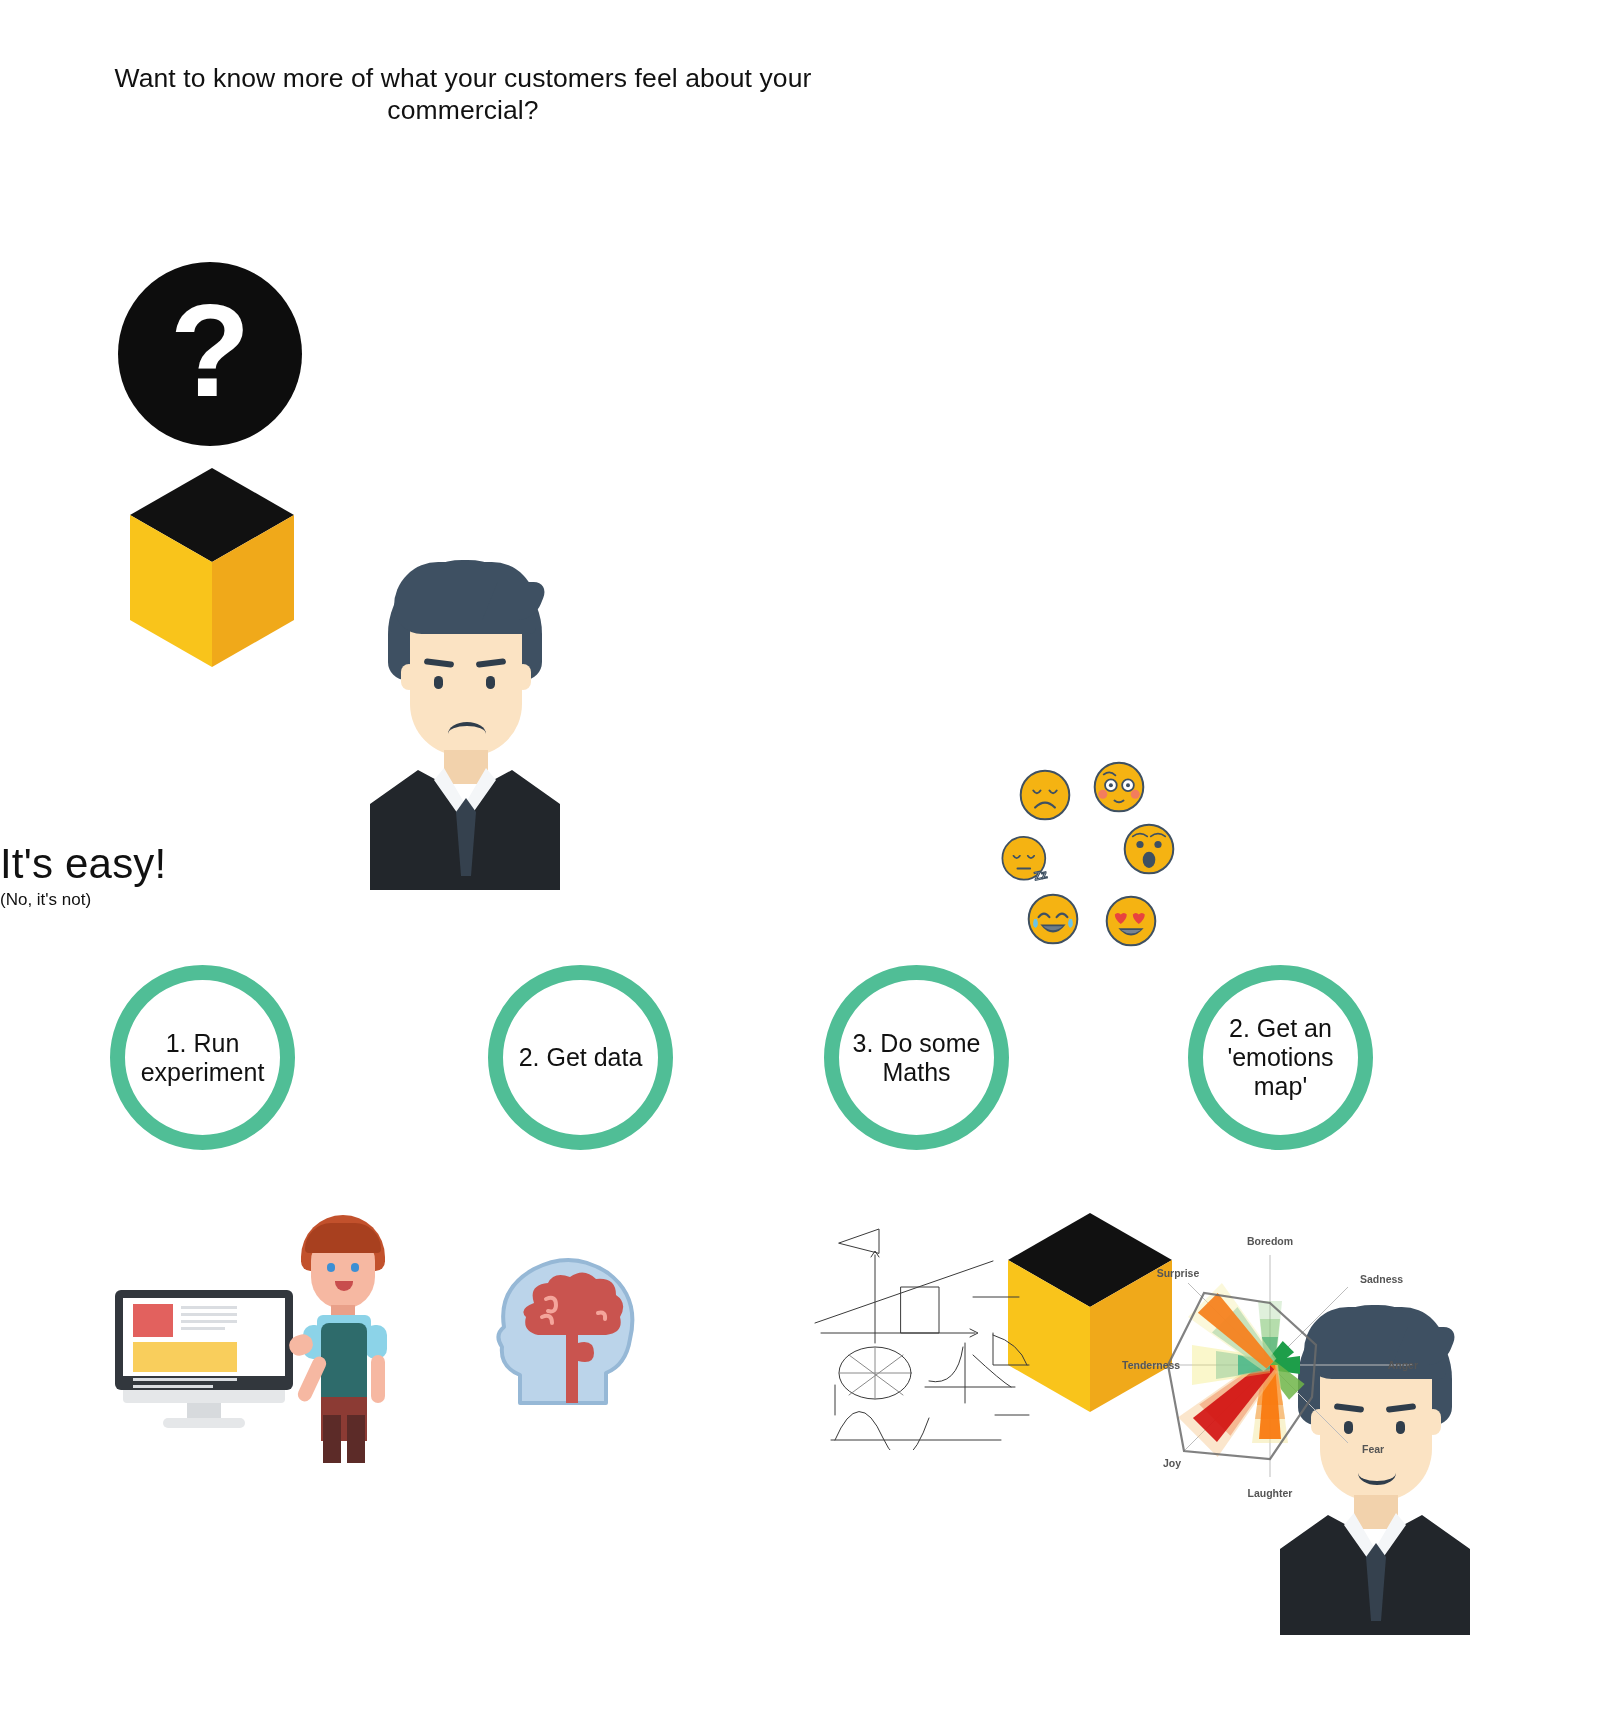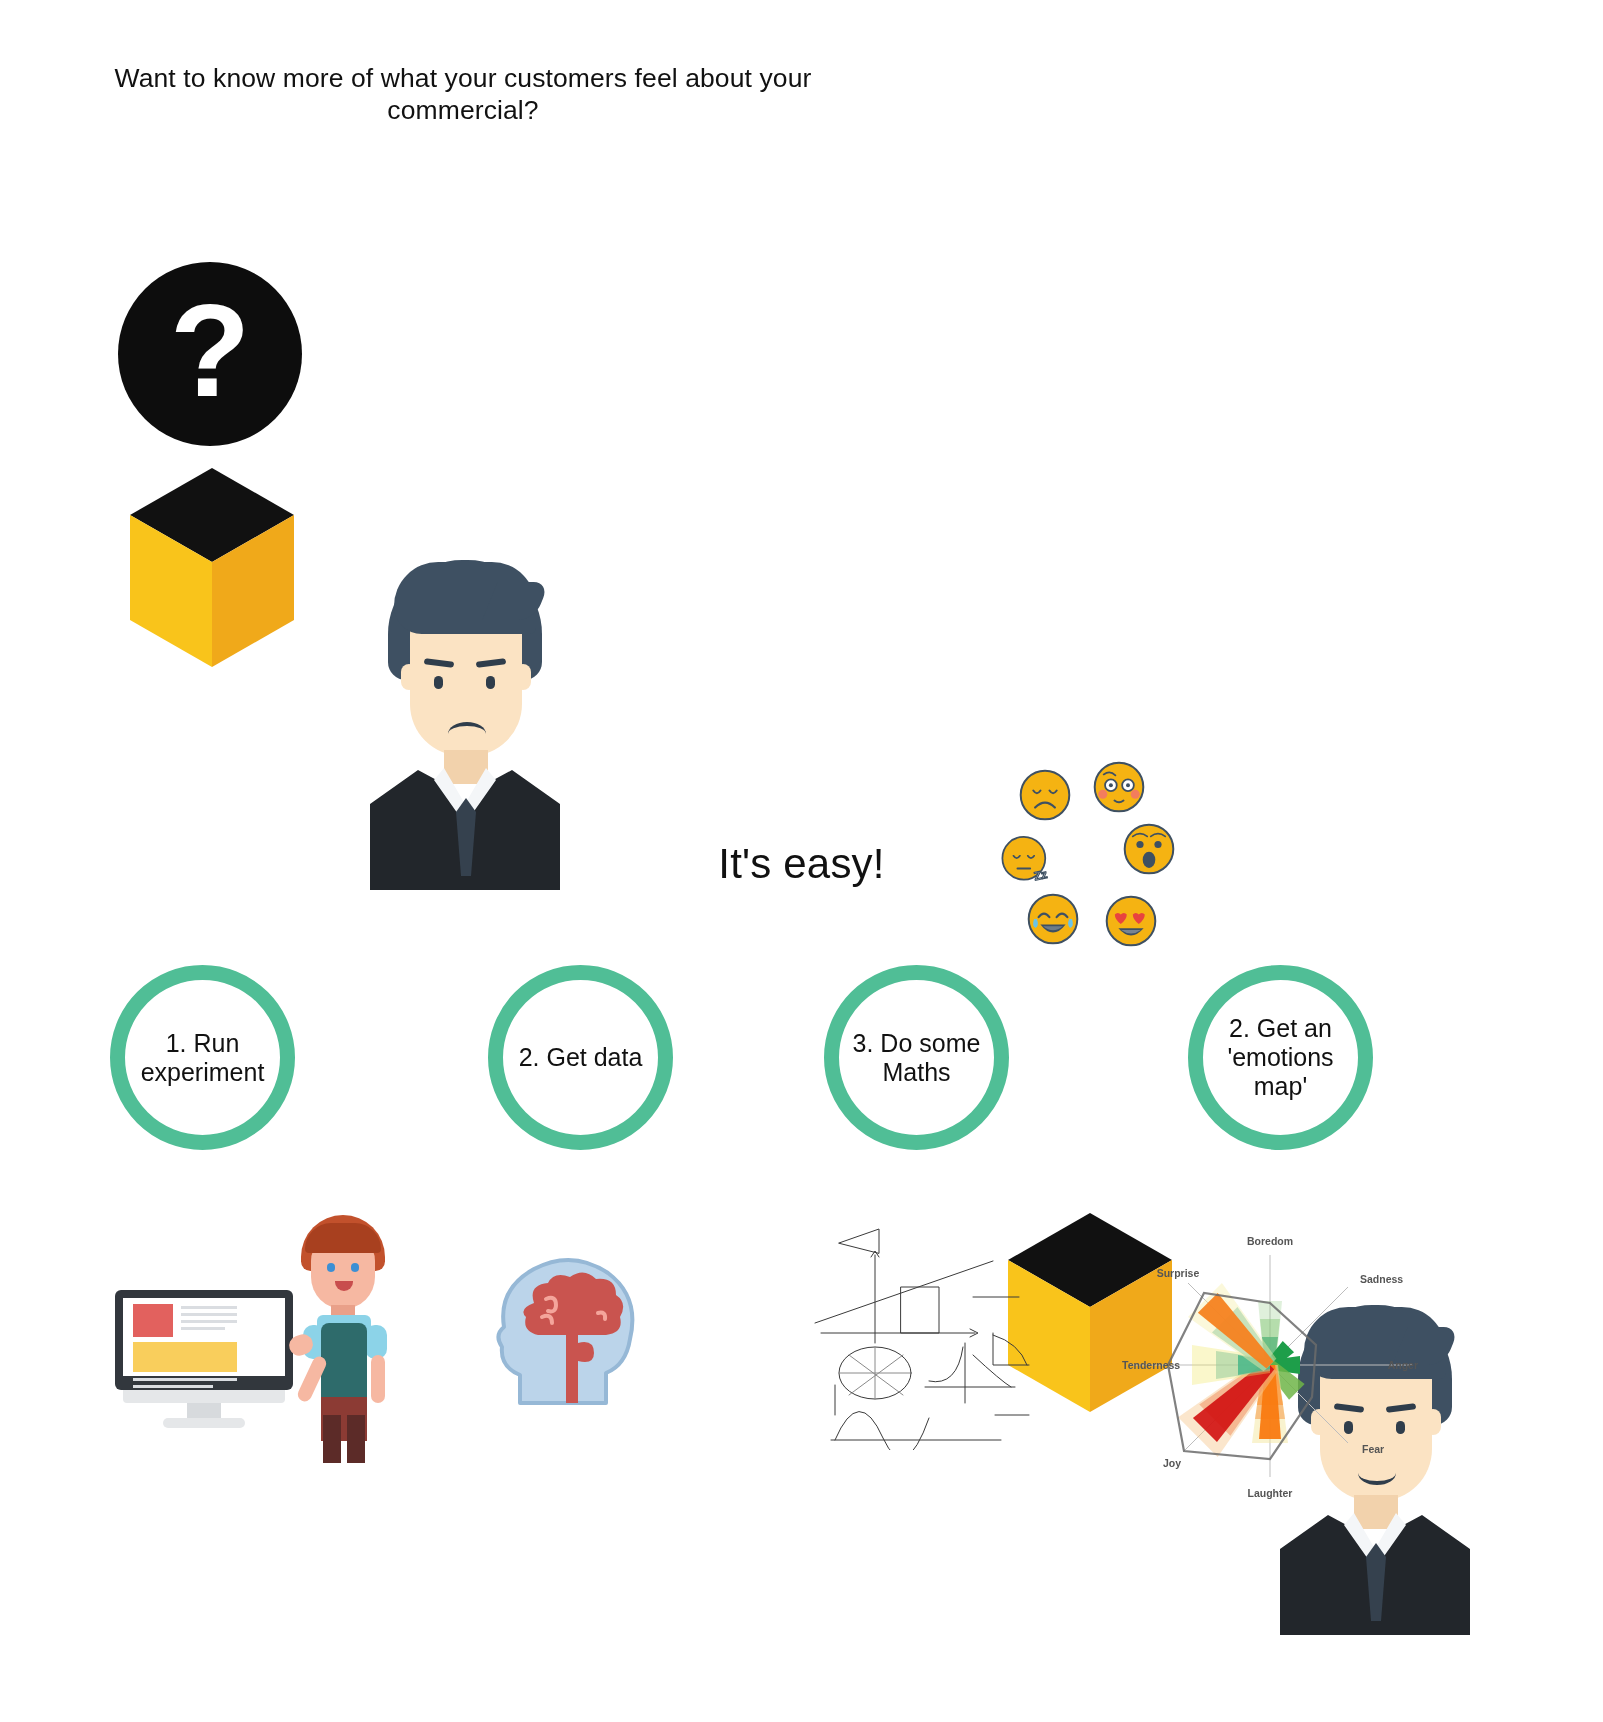--- a/index.html
+++ b/index.html
@@ -66,21 +66,21 @@
     clip-path:polygon(14px 0, 35px 36px, 56px 0, 66px 12px, 35px 56px, 4px 12px);}
   .man .tie{position:absolute;left:86px;top:238px;width:20px;height:78px;background:#35414E;
     clip-path:polygon(10px 0, 20px 14px, 15px 78px, 5px 78px, 0 14px);}
 
   
   .emoji-wrap{position:relative;width:230px;height:200px;}
   .emo{position:absolute;width:54px;height:54px;}
   .emo svg{width:100%;height:100%;display:block;}
 
   
-  .easy{position:absolute;left:0;top:840px;width:1603px;text-align:center;}
+  .easy{position:absolute;left:0;top:840px;width:1603px;text-align:left;}
   .easy .big{font-size:42px;color:#111;font-weight:400;letter-spacing:.2px;}
   .easy .small{font-size:17px;color:#111;margin-top:2px;}
 
   
   .steps{position:absolute;left:0;top:965px;width:1603px;height:185px;}
   .step{
     position:absolute;width:185px;height:185px;border-radius:50%;
     border:15px solid #50BE96;box-sizing:border-box;background:#fff;
     display:flex;align-items:center;justify-content:center;text-align:center;
   }
@@ -255,20 +255,21 @@
     <div class="eye r"></div>
     <div class="mouth-happy"></div>
     <div class="neck"></div>
     <div class="suit"></div>
     <div class="shirt"></div>
     <div class="tie"></div>
   </div>
 
   <div class="easy">
     <div class="big">It's easy!</div>
+    <div class="small">(No, it's not)</div>
   </div>
 
   <div class="steps">
     <div class="step" style="left:110px;">
       <span>1. Run experiment</span>
     </div>
     <div class="step" style="left:488px;">
       <span>2. Get data</span>
     </div>
     <div class="step" style="left:824px;">

